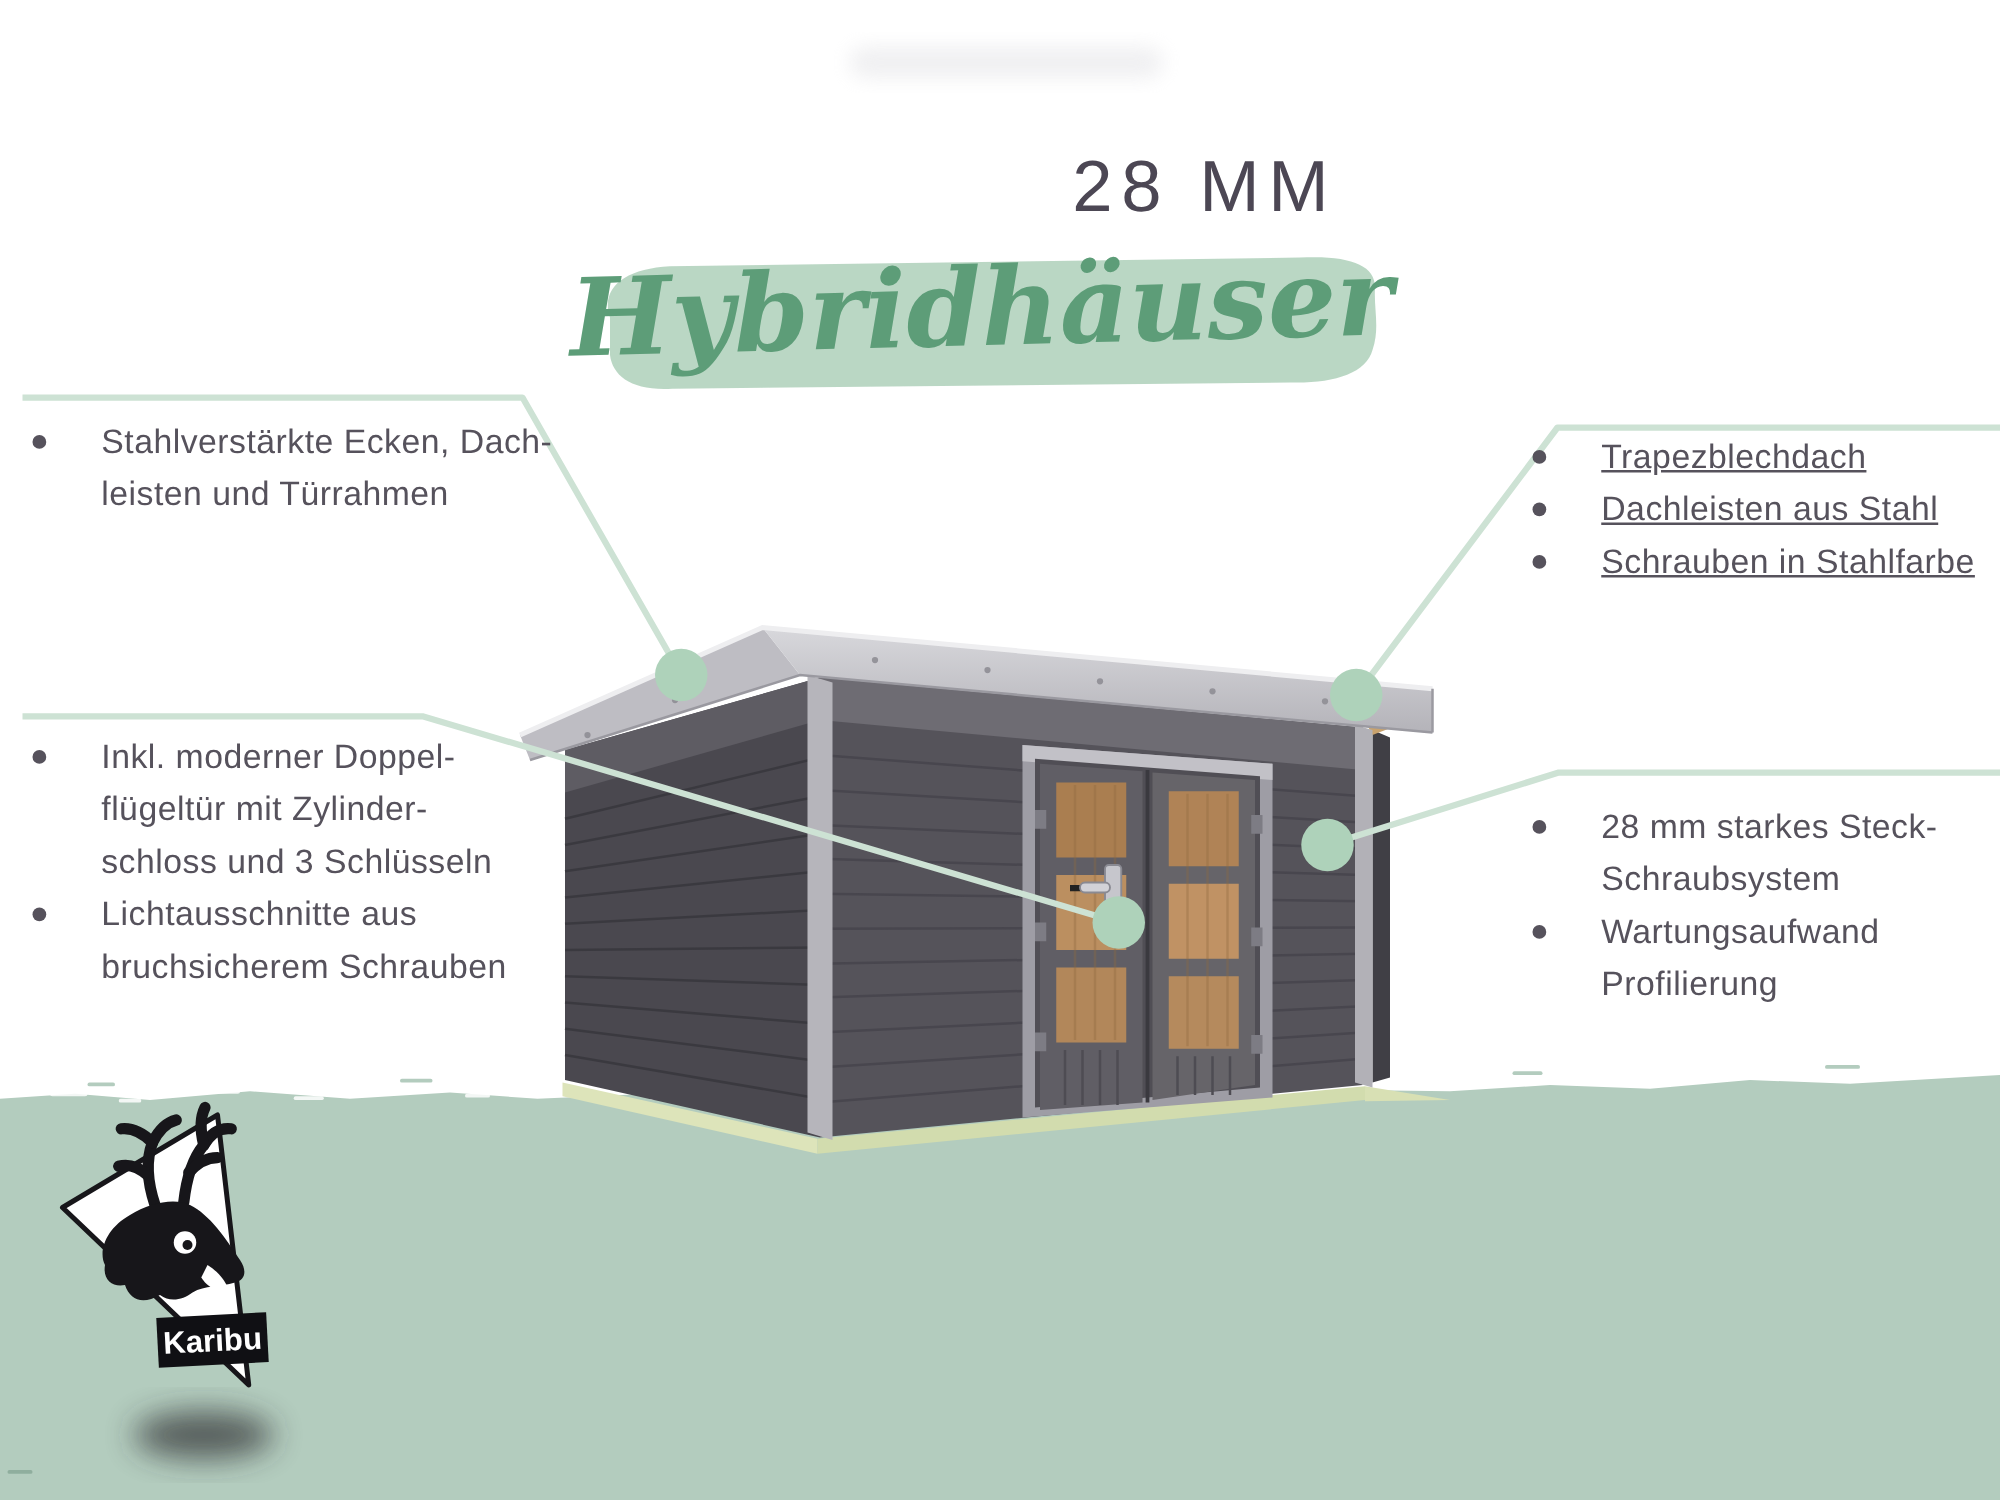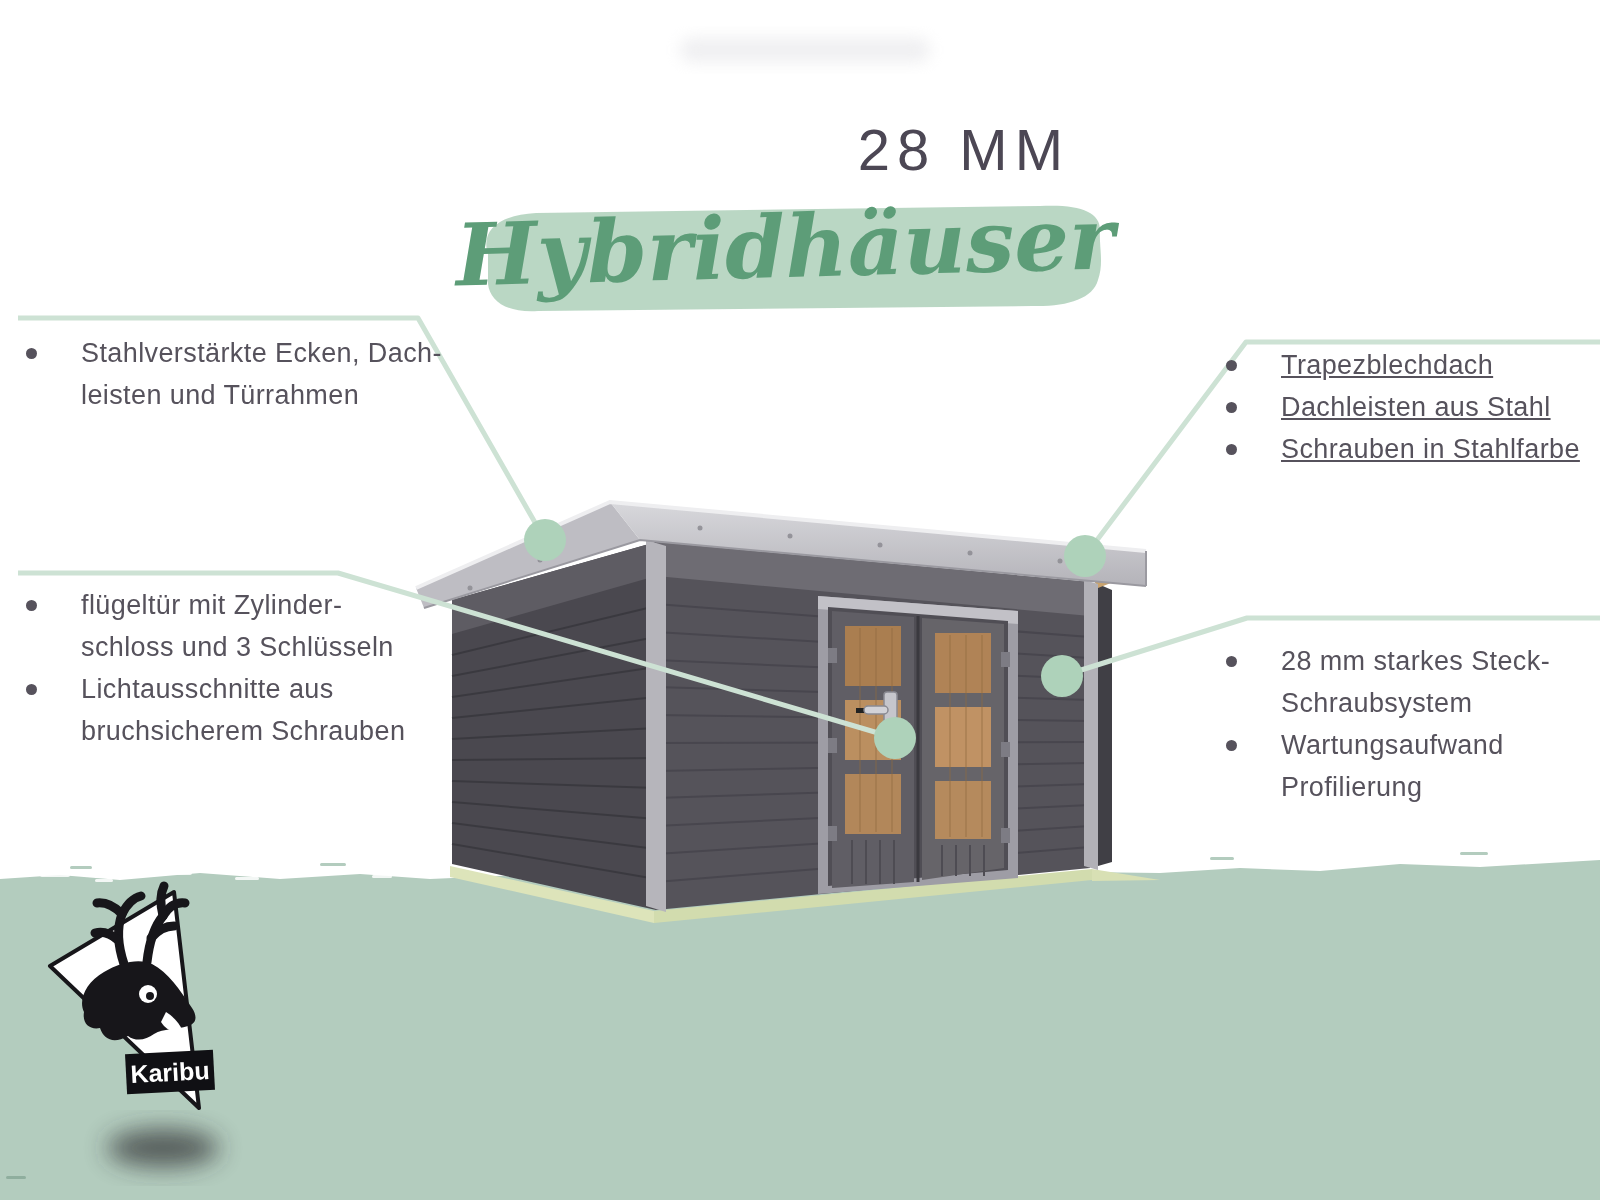--- a/index.html
+++ b/index.html
@@ -254,20 +254,21 @@
         <div>Stahlverstärkte Ecken, Dach-</div>
         <div>leisten und Türrahmen</div>
       </div>
     </div>
   </div>
 
   <div class="txt block left2">
     <div class="feat">
       <span class="bullet"></span>
       <div class="lines">
+        <div>Inkl. moderner Doppel-</div>
         <div>flügeltür mit Zylinder-</div>
         <div>schloss und 3 Schlüsseln</div>
       </div>
     </div>
     <div class="feat">
       <span class="bullet"></span>
       <div class="lines">
         <div>Lichtausschnitte aus</div>
         <div>bruchsicherem Schrauben</div>
       </div>

